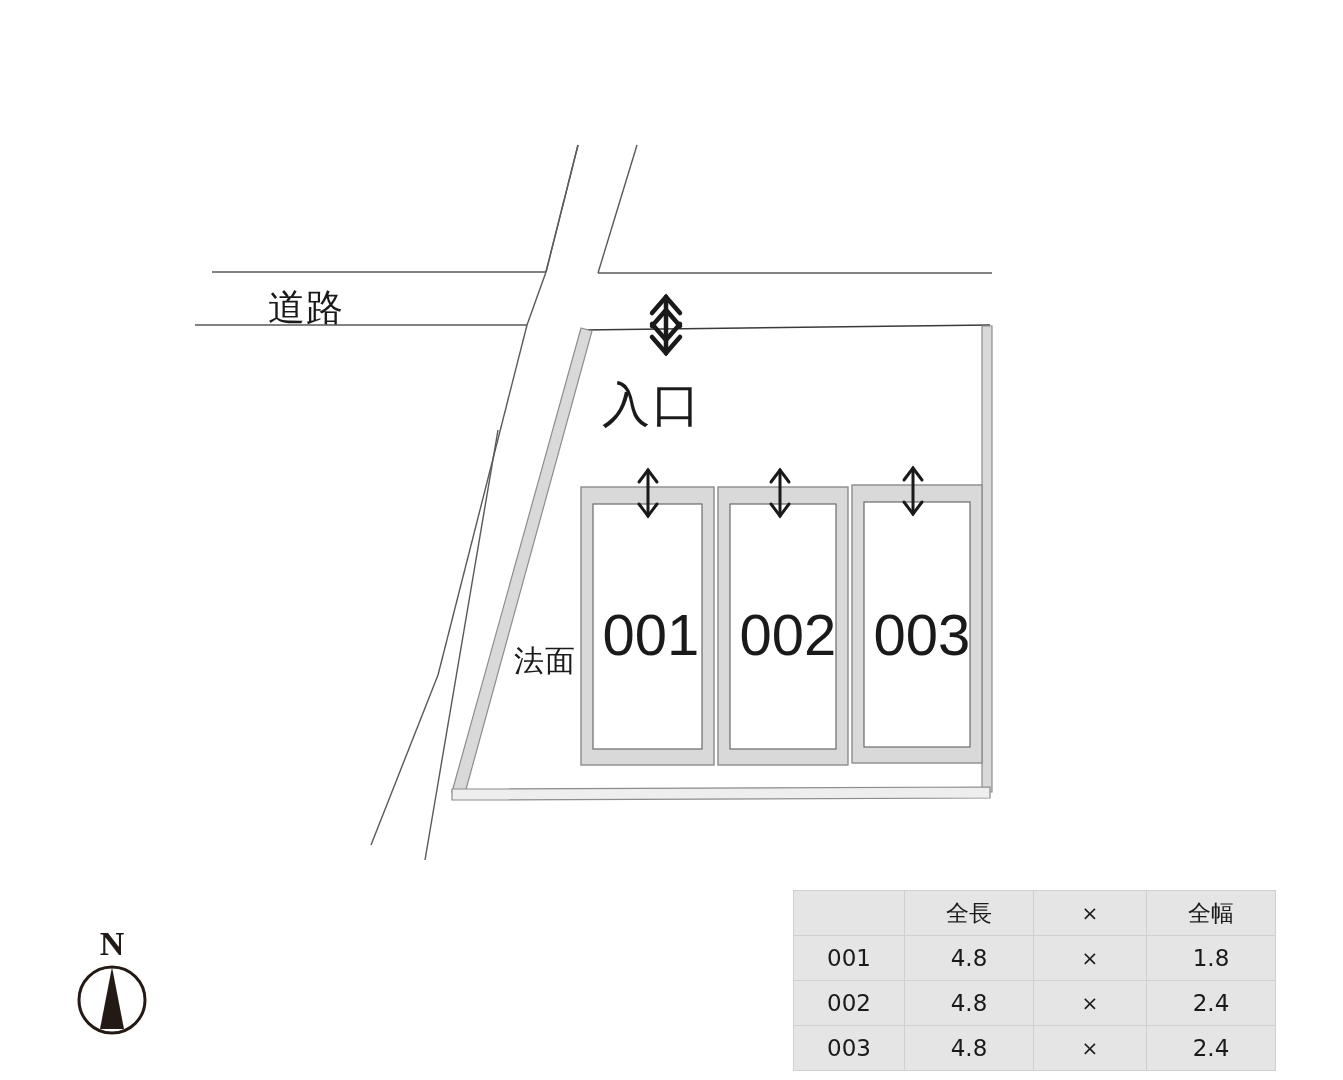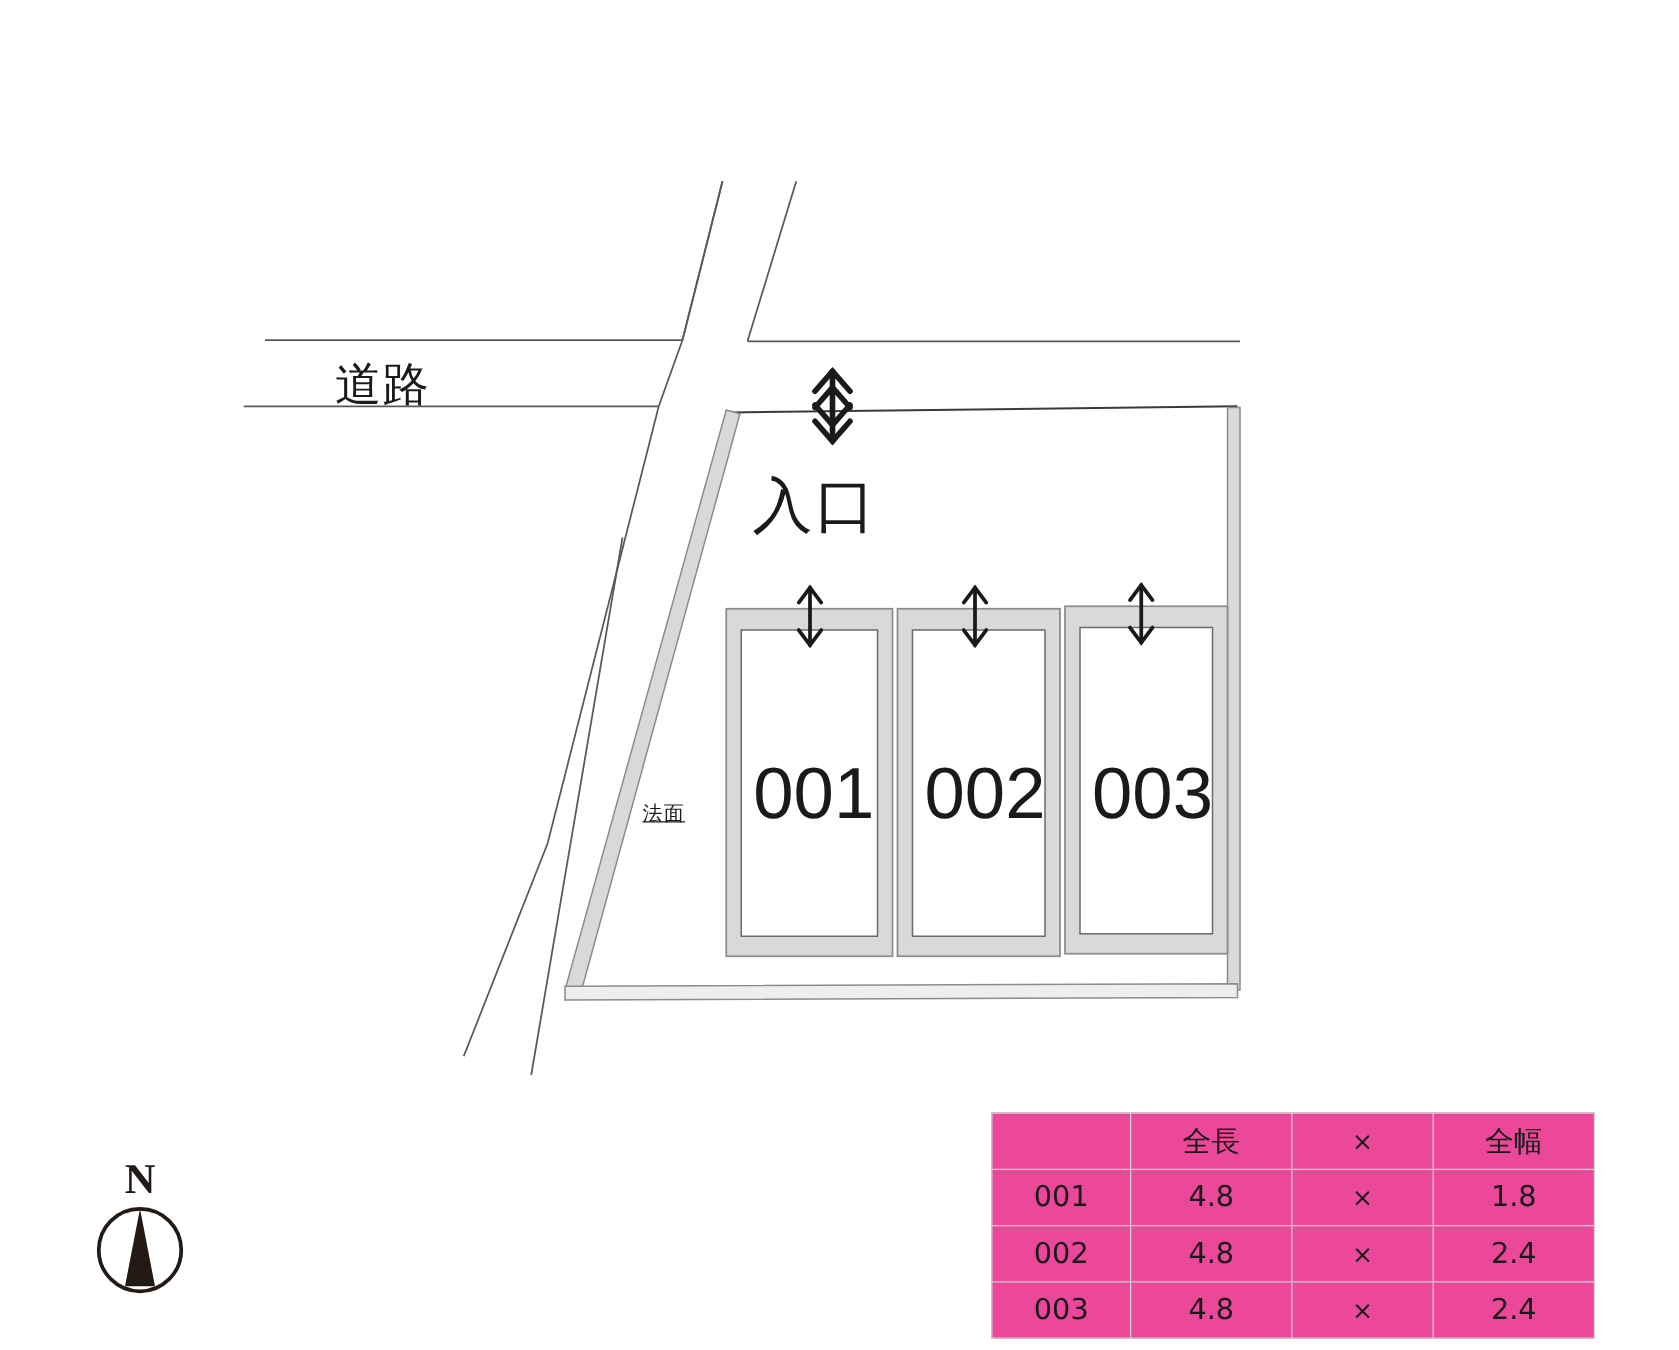--- a/index.html
+++ b/index.html
@@ -36,23 +36,22 @@
   }
   #label-entrance {
     left: 602px;
     top: 373px;
     font-size: 48px;
     letter-spacing: 2px;
   }
   #label-slope {
     left: 514px;
     top: 641px;
-    font-size: 16px;
+    font-size: 30px;
     letter-spacing: 1px;
-    text-decoration: underline;
   }
   .stall-number {
     position: absolute;
     font-size: 58px;
     color: #1a1a1a;
     text-align: center;
     font-family: "Liberation Sans", "DejaVu Sans", sans-serif;
   }
   #stall-label-0 { left: 593px; top: 601px; width: 116px; }
   #stall-label-1 { left: 730px; top: 601px; width: 116px; }
@@ -78,21 +77,21 @@
   }
 
   #spec-table {
     position: absolute;
     left: 793px;
     top: 890px;
     border-collapse: collapse;
     font-family: "DejaVu Sans", "Liberation Sans", sans-serif;
     font-size: 23px;
     color: #1a1a1a;
-    background: #ec4899;
+    background: #e5e5e5;
   }
   #spec-table td, #spec-table th {
     border: 1px solid #d0d0d0;
     text-align: center;
     font-weight: normal;
     height: 44px;
     padding: 0;
   }
   #spec-table .col-id    { width: 110px; }
   #spec-table .col-len   { width: 128px; }

